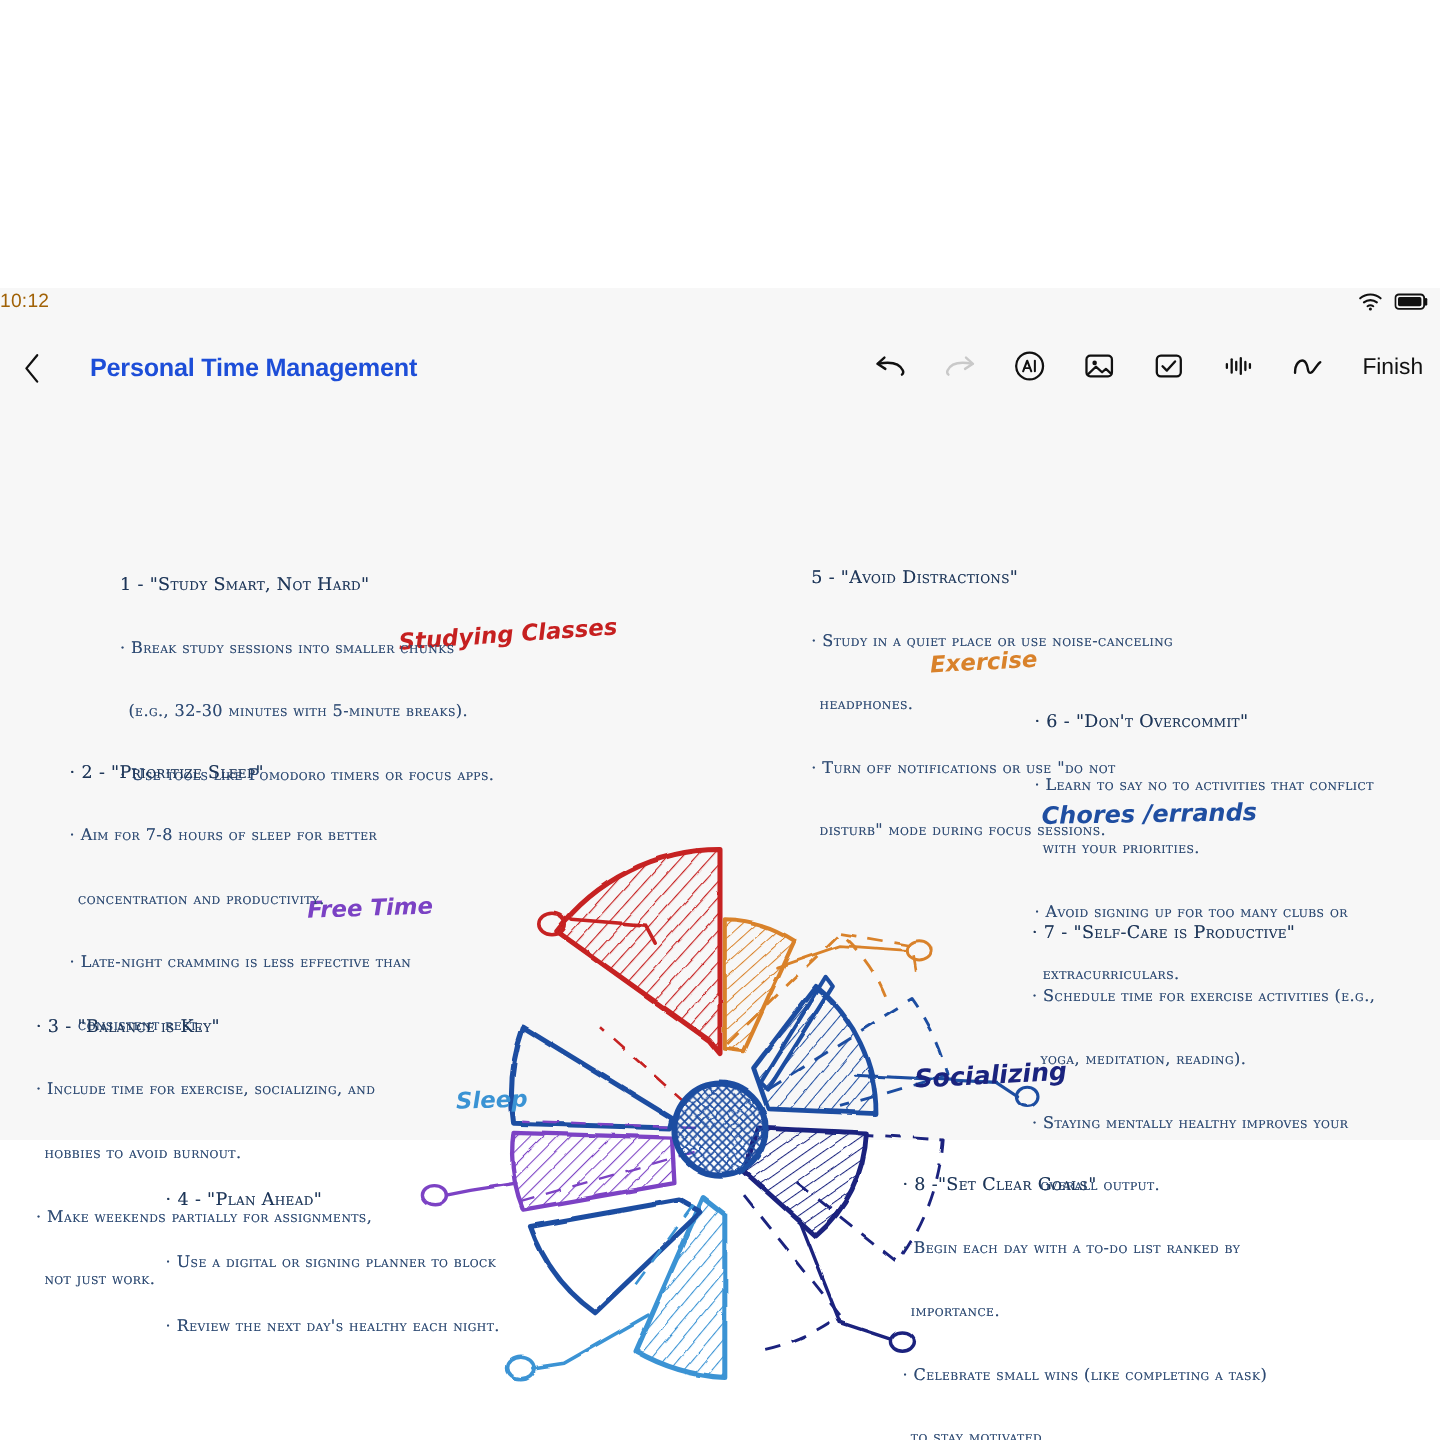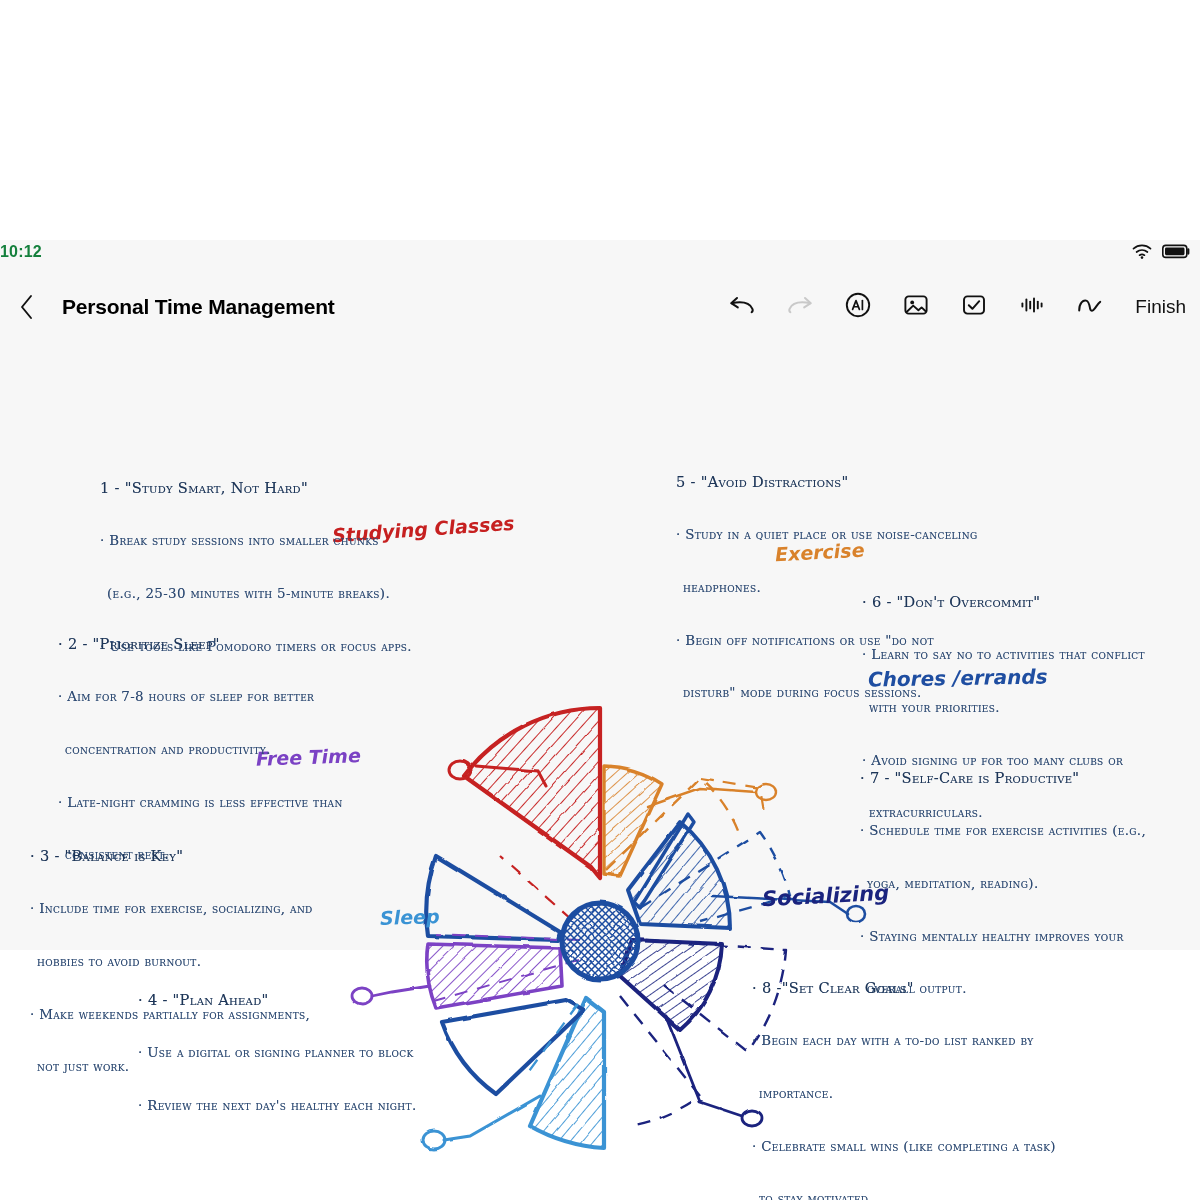--- a/index.html
+++ b/index.html
@@ -2,27 +2,27 @@
 <html><head>
 <meta charset="utf-8">
 <style>
   html,body{margin:0;padding:0;background:#ffffff;}
   body{width:1200px;height:1200px;overflow:hidden;font-family:"Liberation Sans",sans-serif;}
 
   .frame{position:absolute;left:0;top:240px;width:1200px;height:710px;background:#f7f7f7;}
 
   
   .statusbar{position:absolute;left:0;top:0;width:1200px;height:28px;}
-  .clock{position:absolute;left:0;top:3px;font-size:16px;font-weight:700;color:#15803d;letter-spacing:.2px;}
+  .clock{position:absolute;left:0;top:3px;font-size:16px;font-weight:400;color:#a16207;letter-spacing:.2px;}
   .status-right{position:absolute;right:10px;top:4px;display:flex;align-items:center;gap:10px;}
 
   
   .toolbar{position:absolute;left:0;top:48px;width:1200px;height:48px;}
   .back-btn{position:absolute;left:10px;top:4px;width:34px;height:34px;display:flex;align-items:center;justify-content:center;}
-  .doc-title{position:absolute;left:62px;top:7px;font-size:21px;font-weight:bold;color:#000000;letter-spacing:-.2px;}
+  .doc-title{position:absolute;left:75px;top:7px;font-size:21px;font-weight:bold;color:#1d4ed8;letter-spacing:-.2px;}
   .tools{position:absolute;right:8px;top:2px;display:flex;align-items:center;gap:24px;}
   .tool{width:34px;height:34px;display:flex;align-items:center;justify-content:center;}
   .finish{font-size:19px;color:#111;padding-left:4px;padding-right:6px;}
 
   
   .canvas{position:absolute;left:0;top:96px;width:1200px;height:614px;}
 
   
   .note{position:absolute;color:#2d4a73;font-family:"DejaVu Serif",serif;
         font-variant:small-caps;font-size:13.4px;line-height:17.6px;letter-spacing:.35px;
@@ -258,21 +258,21 @@
     </div>
     <div class="lbl lbl-exercise">Exercise</div>
     <div class="lbl lbl-chores">Chores /errands</div>
     <div class="lbl lbl-social">Socializing</div>
     <div class="lbl lbl-sleep">Sleep</div>
     <div class="lbl lbl-free">Free Time</div>
 
     <div class="note n1">
       <span class="h">1 - "Study Smart, Not Hard"</span>
       <span class="li">· Break study sessions into smaller chunks</span>
-      <span class="cont">(e.g., 25-30 minutes with 5-minute breaks).</span>
+      <span class="cont">(e.g., 32-30 minutes with 5-minute breaks).</span>
       <span class="li">· Use tools like Pomodoro timers or focus apps.</span>
     </div>
 
     <div class="note n2">
       <span class="h">· 2 - "Prioritize Sleep"</span>
       <span class="li">· Aim for 7-8 hours of sleep for better</span>
       <span class="cont">concentration and productivity.</span>
       <span class="li">· Late-night cramming is less effective than</span>
       <span class="cont">consistent rest.</span>
     </div>
@@ -288,21 +288,21 @@
     <div class="note n4">
       <span class="h">· 4 - "Plan Ahead"</span>
       <span class="li">· Use a digital or signing planner to block</span>
       <span class="li">· Review the next day's healthy each night.</span>
     </div>
 
     <div class="note n5">
       <span class="h">5 - "Avoid Distractions"</span>
       <span class="li">· Study in a quiet place or use noise-canceling</span>
       <span class="cont">headphones.</span>
-      <span class="li">· Begin off notifications or use "do not</span>
+      <span class="li">· Turn off notifications or use "do not</span>
       <span class="cont">disturb" mode during focus sessions.</span>
     </div>
 
     <div class="note n6">
       <span class="h">· 6 - "Don't Overcommit"</span>
       <span class="li">· Learn to say no to activities that conflict</span>
       <span class="cont">with your priorities.</span>
       <span class="li">· Avoid signing up for too many clubs or</span>
       <span class="cont">extracurriculars.</span>
     </div>

